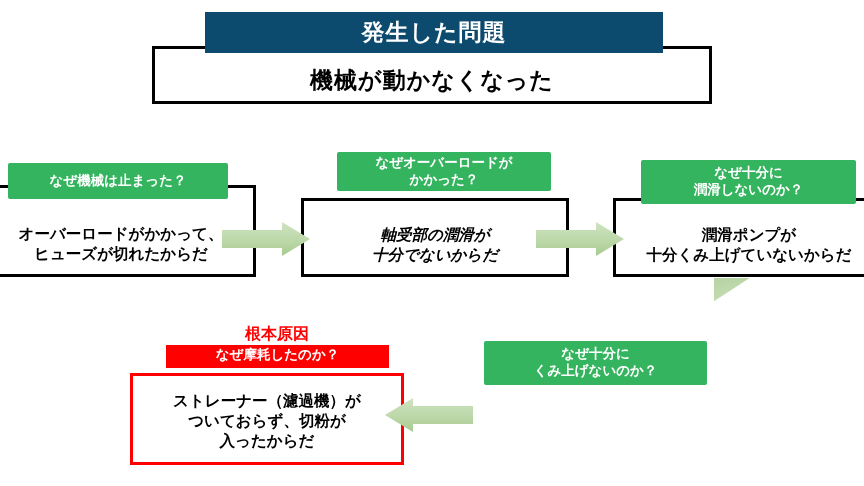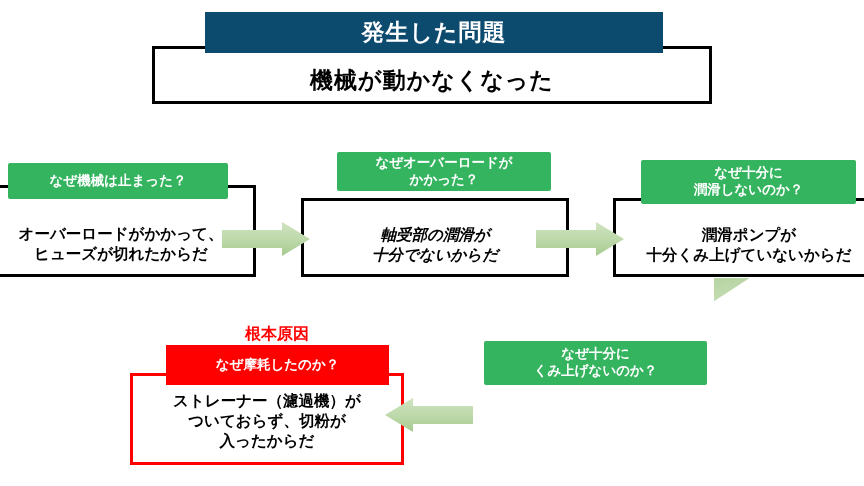--- a/index.html
+++ b/index.html
@@ -157,21 +157,21 @@
 潤滑しないのか？</div>
 
   <div class="why-head" style="left:484px; top:341px; width:223px; height:44px;">なぜ十分に
 くみ上げないのか？</div>
 
   <div class="why-box root" style="left:130px; top:373px; width:274px; height:92px;font-family:Liberation Mono, monospace;">
     <div class="why-body" style="top:8px;">ストレーナー（濾過機）が
 ついておらず、切粉が
 入ったからだ</div>
   </div>
-  <div class="why-head root-head" style="left:166px; top:345px; width:223px; height:40px;">なぜ摩耗したのか？</div>
+  <div class="why-head root-head" style="left:166px; top:345px; width:223px; height:23px;font-family:Liberation Mono, monospace;">なぜ摩耗したのか？</div>
   <div class="root-label" style="left:245px; top:324px;">根本原因</div>
 
   <svg class="arrow-right" style="left:222px; top:222px;" width="88" height="34" viewBox="0 0 88 34">
     <defs>
       <linearGradient id="gradH1" x1="0" y1="0" x2="0" y2="1">
         <stop offset="0%" stop-color="#cfe3c0"></stop>
         <stop offset="55%" stop-color="#bcd8a9"></stop>
         <stop offset="100%" stop-color="#a7ca8e"></stop>
       </linearGradient>
     </defs>

